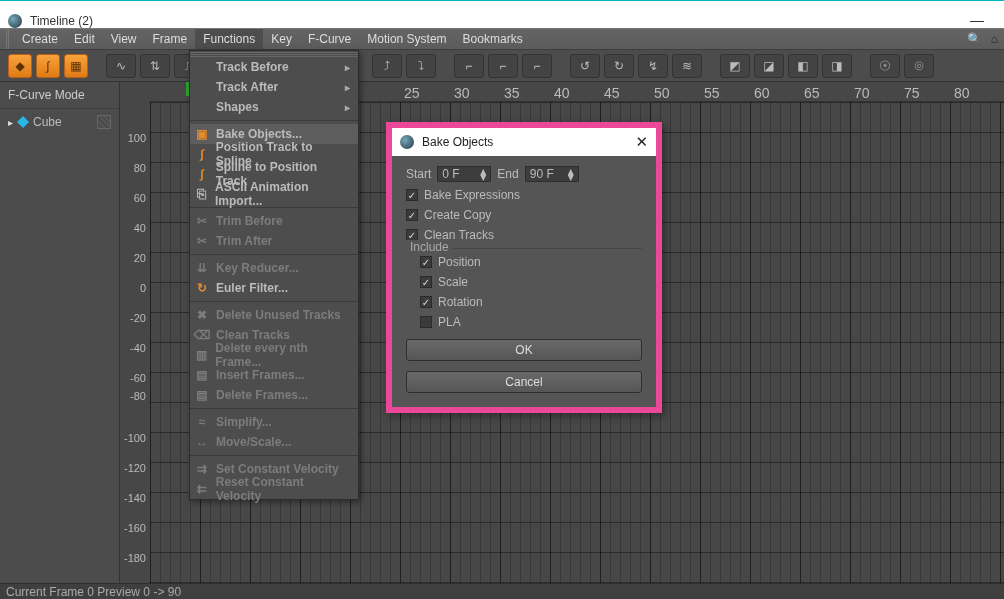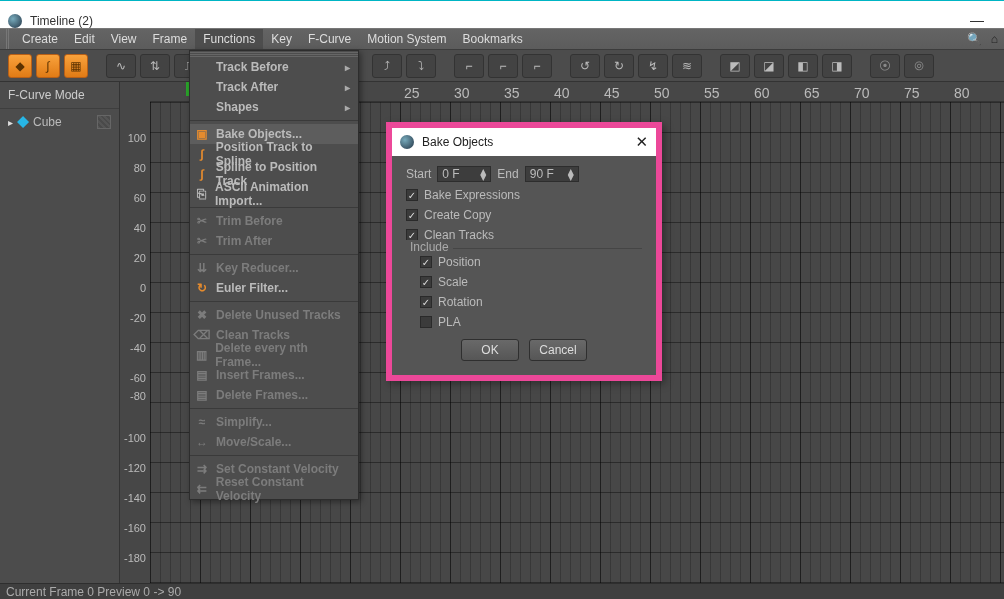--- a/index.html
+++ b/index.html
@@ -53,21 +53,21 @@
   .dtitle { height:28px; background:#fff; display:flex; align-items:center; padding:0 8px; color:#222; }
   .dtitle .ticon { width:14px; height:14px; border-radius:50%; background:radial-gradient(circle at 35% 35%, #7ab, #234); margin-right:8px; }
   .dtitle .dclose { margin-left:auto; font-size:15px; color:#222; }
   .dbody { padding:10px 14px 14px 14px; background:#555; color:#ccc; }
   .frow { display:flex; align-items:center; gap:6px; margin-bottom:6px; }
   .numfield { width:54px; height:16px; background:#3d3d3d; border:1px solid #2d2d2d; color:#ddd; padding:0 4px; display:flex; align-items:center; justify-content:space-between; }
   .numfield .spin { font-size:8px; color:#aaa; line-height:6px; display:flex; flex-direction:column; }
   .chkbox { width:12px; height:12px; border:1px solid #2a2a2a; background:#3b3b3b; display:flex; align-items:center; justify-content:center; font-size:10px; color:#ddd; }
   .fs { border-top:1px solid #454545; margin-top:6px; padding-top:6px; position:relative; }
   .fs .legend { position:absolute; top:-9px; left:0; background:#555; padding:0 4px; color:#aaa; }
-  .dbtns { display:flex; gap:10px; justify-content:center; margin-top:10px; }
+  .dbtns { display:flex; gap:10px; justify-content:center; margin-top:10px;flex-direction:column; }
   .dbtn { min-width:58px; height:22px; border:1px solid #2f2f2f; border-radius:3px; background:linear-gradient(#696969,#565656); color:#ddd; display:flex; align-items:center; justify-content:center; }
   .status { height:16px; background:#3f3f3f; border-top:1px solid #2e2e2e; color:#aaa; font-size:12px; padding:0 6px; display:flex; align-items:center; }
 </style>
 </head>
 <body>
 
 <div class="titlebar">
   <div class="ticon"></div>
   <div style="color:#333">Timeline (2)</div>
   <div class="spacer"></div>

